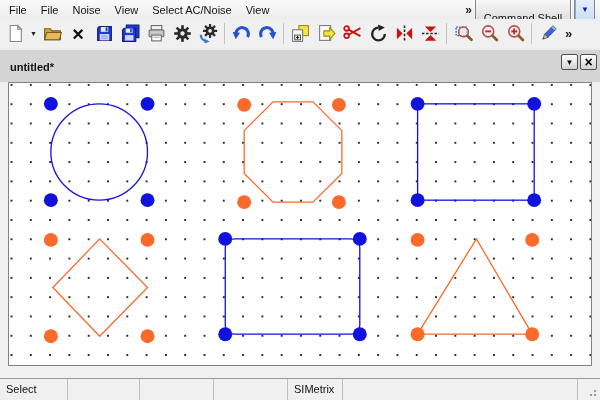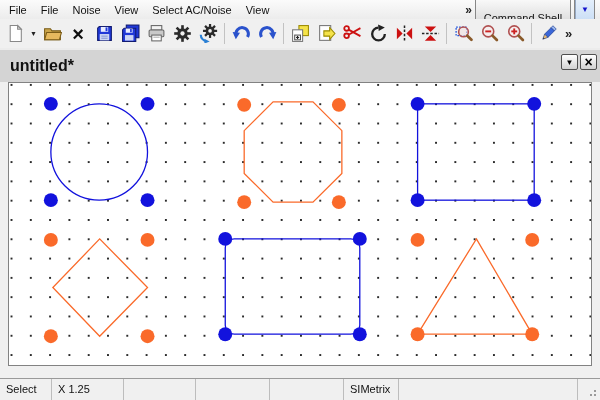--- a/index.html
+++ b/index.html
@@ -24,40 +24,40 @@
   .toolbar { height:29px; flex:0 0 29px; display:flex; align-items:center; padding:0 3px; gap:2px; background:#f0f0f0; }
   .tbi { width:24px; height:24px; display:flex; align-items:center; justify-content:center; border-radius:2px; }
   .tbi svg { width:19px; height:19px; display:block; }
   .tb-caret { width:9px; font-size:7px; color:#222; display:flex; align-items:center; justify-content:center; }
   .tb-sep { width:1px; height:21px; background:#c2c2c2; margin:0 2px; flex:0 0 1px; }
   .tb-close { font-size:20px; font-weight:bold; color:#0d0d0d; line-height:18px; }
   .tb-chevron { font-size:13px; font-weight:bold; color:#222; padding:0 3px; }
 
   
   .tabbar { height:34px; flex:0 0 34px; background:#d4d4d4; border-top:2px solid #ececec; position:relative; padding:7px 0 0 10px; }
-  .tab-title { font-size:16px; font-weight:bold; }
+  .tab-title { font-size:11px; font-weight:bold; }
   .tab-buttons { position:absolute; top:4px; right:3px; display:flex; gap:2px; }
   .tab-btn { width:17px; height:16px; border:1px solid #4f4f4f; border-radius:2px;
              background:linear-gradient(#ffffff,#d2d2d2); display:flex; align-items:center; justify-content:center;
              font-weight:bold; color:#000; }
   .tab-btn.dd { font-size:8px; }
   .tab-btn.cl { font-size:14px; line-height:1; }
 
   
   .canvas-area { flex:1; position:relative; background:#f0f0f0; }
   .canvas { position:absolute; left:8px; top:0; width:584px; height:284px; background:#fff; border:1px solid #828282;
             background-image:radial-gradient(circle,#2a2a2a 0.75px, transparent 1.2px);
             background-size:19.3px 19.3px; background-position:-7.15px -7.75px; }
   .canvas svg.overlay { position:absolute; left:0; top:0; width:100%; height:100%; }
 
   
   .statusbar { height:22px; flex:0 0 22px; border-top:1px solid #9a9a9a; background:#f0f0f0;
                display:flex; align-items:stretch; font-size:11px; }
   .st-cell { border-right:1px solid #bdbdbd; padding:4px 0 0 6px; white-space:nowrap; overflow:hidden; }
-  .st-c0{width:52px} .st-c1{width:72px} .st-c2{width:73px} .st-c3{width:72px}
+  .st-c0{width:68px} .st-c1{width:72px} .st-c2{width:73px} .st-c3{width:72px}
   .st-c4{width:74px} .st-c5{width:74px} .st-c6{width:55px} .st-c7{flex:1}
   .st-grip { width:22px; border-right:none; display:flex; align-items:flex-end; justify-content:flex-end; padding:0 3px 3px 0; }
 </style>
 </head>
 <body>
 
 <div class="app">
 
   <div class="menubar">
     <span class="menu-item">File</span>
@@ -282,21 +282,20 @@
           <circle cx="410" cy="158" r="7" fill="#fa6a2a"></circle>
           <circle cx="525" cy="158" r="7" fill="#fa6a2a"></circle>
           <circle cx="410" cy="253" r="7" fill="#fa6a2a"></circle>
           <circle cx="525" cy="253" r="7" fill="#fa6a2a"></circle>
         </svg>
     </div>
   </div>
 
   <div class="statusbar">
     <span class="st-cell st-c0">Select</span>
-    <span class="st-cell st-c1">X 1.25</span>
     <span class="st-cell st-c3"></span>
     <span class="st-cell st-c4"></span>
     <span class="st-cell st-c5"></span>
     <span class="st-cell st-c6">SIMetrix</span>
     <span class="st-cell st-c7"></span>
     <span class="st-cell st-grip">
       <svg width="10" height="10" viewBox="0 0 10 10">
           <g fill="#9a9a9a">
             <rect x="7" y="7" width="2" height="2"></rect>
             <rect x="7" y="3" width="2" height="2"></rect>

